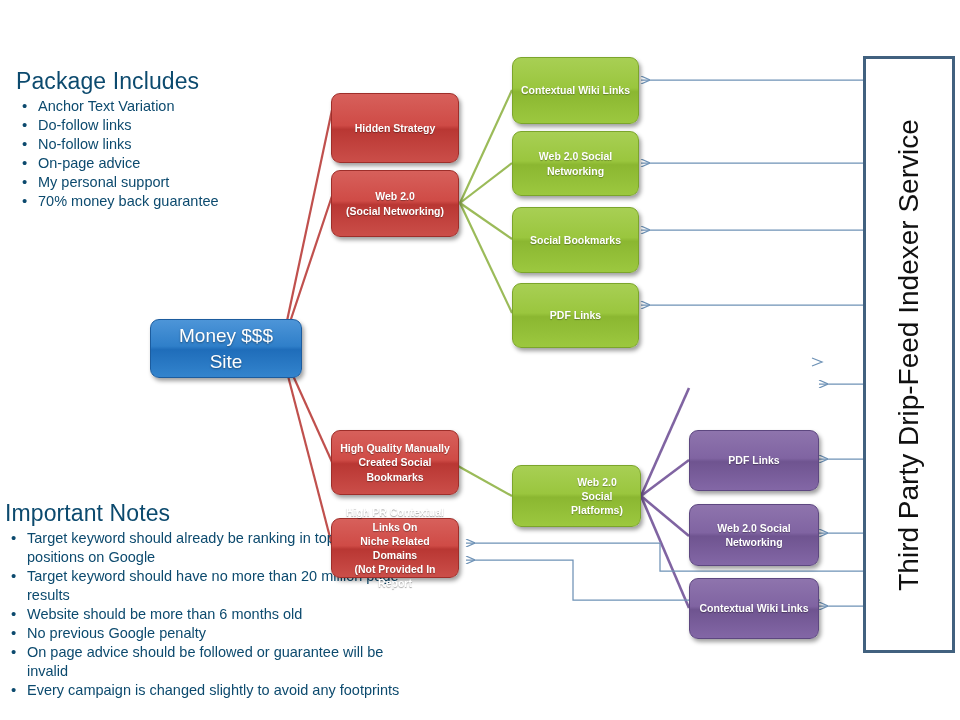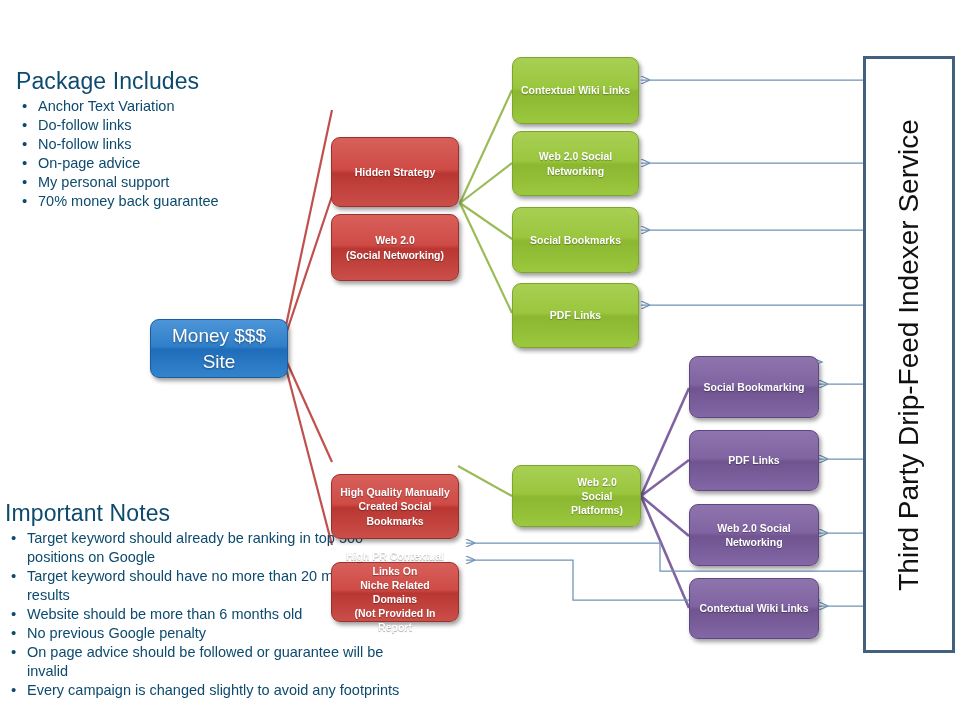--- a/index.html
+++ b/index.html
@@ -32,21 +32,20 @@
     border:1px solid rgba(0,0,0,.22);
   }
   .node .lbl{display:block;width:100%;}
 
   .red{
     background:linear-gradient(to bottom,#d7605b 0%,#cf4b46 46%,#b93733 52%,#cb4e49 100%);
     border-color:#9e2e2a;
     font-size:10.5px;
     font-weight:bold;
     text-shadow:0 1px 1px rgba(0,0,0,.35);
-    margin-top:44px;
   }
   .green{
     background:linear-gradient(to bottom,#a8cf54 0%,#9ac63e 46%,#8bb731 52%,#9cc83f 100%);
     border-color:#7ba52b;
     font-size:10.5px;
     font-weight:bold;
     text-shadow:0 1px 1px rgba(0,0,0,.3);
   }
   .purple{
     background:linear-gradient(to bottom,#8e74ad 0%,#8064a2 46%,#6f5490 52%,#8367a6 100%);
@@ -162,21 +161,21 @@
     <ul class="tb-list">
       <li>Target  keyword  should  already  be ranking in top 500 positions  on  Google</li>
       <li>Target  keyword  should  have  no more than 20 million  page results</li>
       <li>Website  should  be more than  6 months  old</li>
       <li>No  previous  Google  penalty</li>
       <li>On  page  advice  should  be  followed  or  guarantee will  be  invalid</li>
       <li>Every  campaign  is  changed  slightly  to  avoid  any  footprints</li>
     </ul>
   </div>
 
-  <div class="node blue" style="left:150px;top:319px;width:138px;height:59px;">
+  <div class="node blue" style="left:150px;top:319px;width:152px;height:59px;">
     <span class="lbl">Money $$$<br>Site</span>
   </div>
 
   <div class="node red" style="left:331px;top:93px;width:128px;height:70px;">
     <span class="lbl">Hidden Strategy</span>
   </div>
 
   <div class="node red" style="left:331px;top:170px;width:128px;height:67px;">
     <span class="lbl">Web 2.0<br>(Social Networking)</span>
   </div>
@@ -202,23 +201,20 @@
   </div>
 
   <div class="node green" style="left:512px;top:283px;width:127px;height:65px;">
     <span class="lbl">PDF Links</span>
   </div>
 
   <div class="node green" style="left:512px;top:465px;width:129px;height:62px;padding-left:48px;">
     <span class="lbl">Web 2.0 Social Platforms)</span>
   </div>
 
-  <div class="node purple" style="left:689px;top:356px;width:130px;height:62px;">
-    <span class="lbl">Social Bookmarking</span>
-  </div>
 
   <div class="node purple" style="left:689px;top:430px;width:130px;height:61px;">
     <span class="lbl">PDF Links</span>
   </div>
 
   <div class="node purple" style="left:689px;top:504px;width:130px;height:62px;">
     <span class="lbl">Web 2.0 Social Networking</span>
   </div>
 
   <div class="node purple" style="left:689px;top:578px;width:130px;height:61px;">

